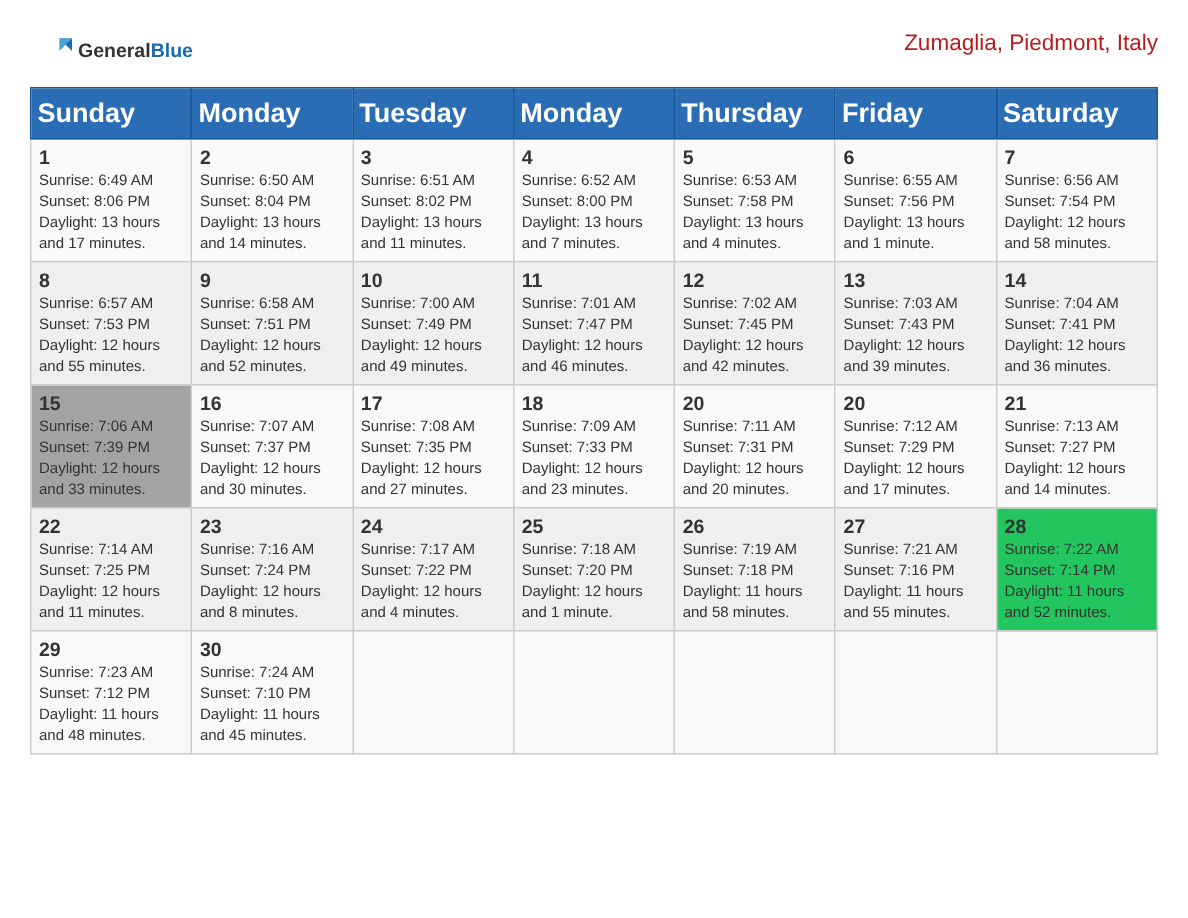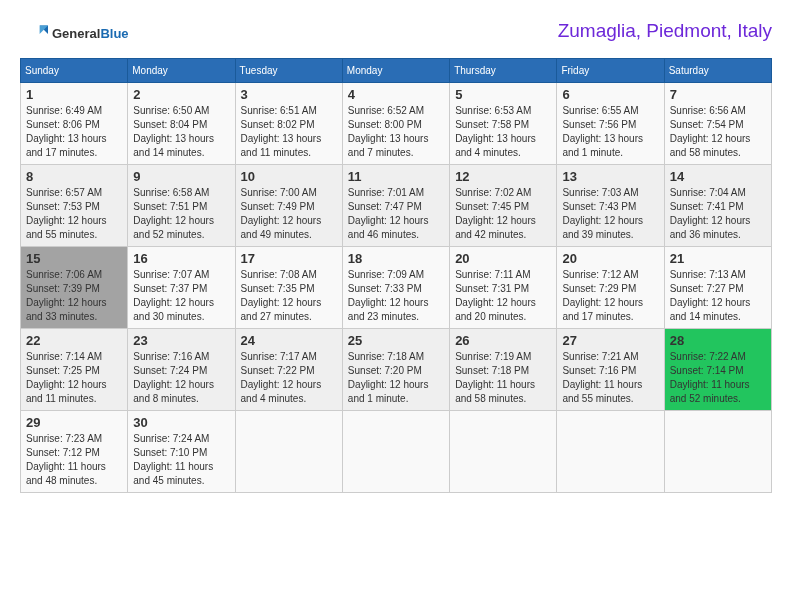--- a/index.html
+++ b/index.html
@@ -35,33 +35,33 @@
     }
     .title-block {
       text-align: right;
     }
     .month-title {
       font-size: 32px;
       font-weight: bold;
       color: #333;
     }
     .location {
-      font-size: 19px;
-      color: #6d28d9;
+      font-size: 15px;
+      color: #b91c1c;
     }
     .calendar {
       width: 100%;
       border-collapse: collapse;
       border: 1px solid #ccc;
     }
     .calendar th {
       background-color: #2a6db5;
       color: #fff;
-      font-size: 10px;
-      font-weight: normal;
+      font-size: 18px;
+      font-weight: bold;
       padding: 6px 4px;
       text-align: left;
       border: 1px solid #1a5a9a;
     }
     .calendar td {
       vertical-align: top;
       border: 1px solid #ccc;
       padding: 4px 5px;
       font-size: 10.5px;
       color: #333;

